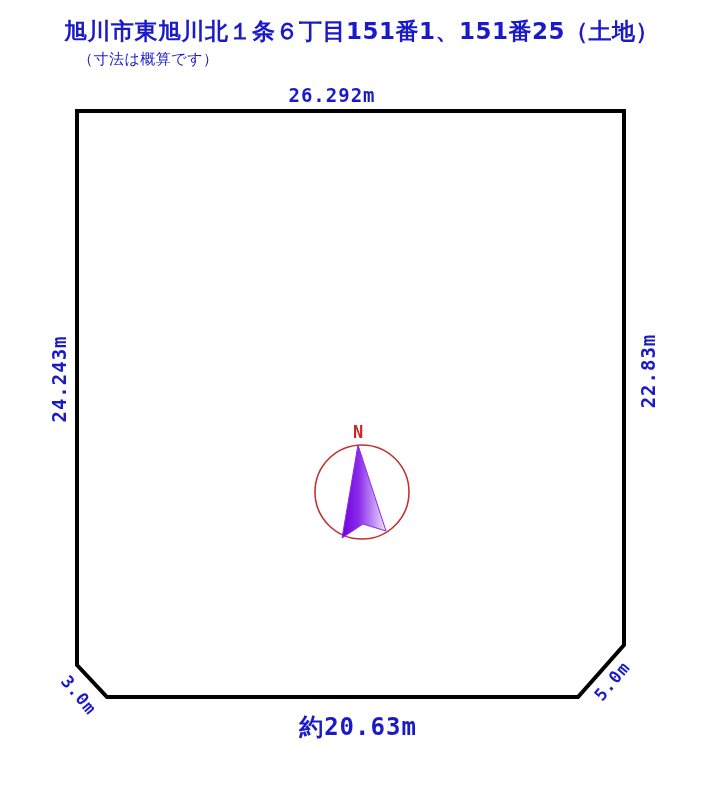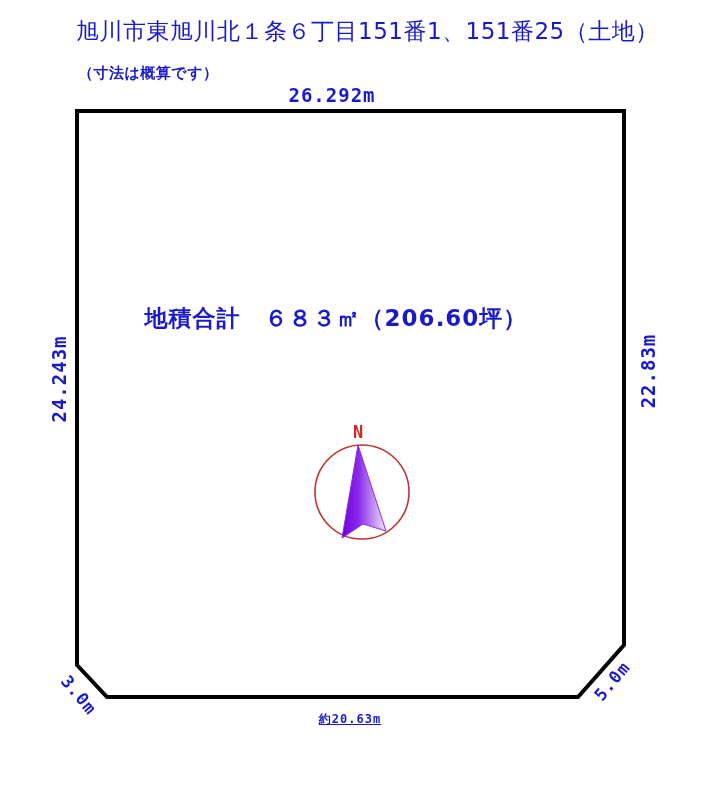--- a/index.html
+++ b/index.html
@@ -7,48 +7,47 @@
     position: relative;
     width: 722px;
     height: 800px;
     background: #ffffff;
     overflow: hidden;
     font-family: "DejaVu Sans", sans-serif;
   }
   .blue { color: #1a1ac8; }
   .page-title {
     position: absolute;
-    left: 76px;
+    left: 64px;
     top: 16px;
     font-size: 23px;
-    font-weight: normal;
+    font-weight: bold;
     letter-spacing: 0.5px;
     white-space: nowrap;
   }
   .page-subtitle {
     position: absolute;
     left: 78px;
     top: 50px;
     font-size: 15px;
-    font-weight: bold;
+    font-weight: normal;
     letter-spacing: 0.5px;
     white-space: nowrap;
-    margin-top: 14px;
   }
   .dim-label {
     position: absolute;
     font-family: "DejaVu Sans Mono", monospace;
     font-weight: bold;
     font-size: 19px;
     letter-spacing: 1px;
     color: #1a1ac8;
     white-space: nowrap;
   }
   .dim-top    { left: 332px; top: 84px;  transform: translateX(-50%); text-align: center; }
-  .dim-bottom { left: 350px; top: 711px; transform: translateX(-50%); font-size: 12px; text-decoration: underline; }
+  .dim-bottom { left: 358px; top: 711px; transform: translateX(-50%); font-size: 24px; }
   .dim-left   { left: 59px;  top: 379px; transform: translate(-50%,-50%) rotate(-90deg); }
   .dim-right  { left: 648px; top: 371px; transform: translate(-50%,-50%) rotate(-90deg); }
   .dim-corner-left  { left: 79px;  top: 695px; transform: translate(-50%,-50%) rotate(50deg);  font-size: 17px; }
   .dim-corner-right { left: 612px; top: 681px; transform: translate(-50%,-50%) rotate(-50deg); font-size: 17px; }
   .area-label {
     position: absolute;
     left: 336px;
     top: 318px;
     transform: translate(-50%,-50%);
     font-size: 23px;
@@ -92,17 +91,16 @@
     <polygon points="358,445 386,531 363,524 342,538" fill="url(#arrowGrad)" stroke="#8a2be2" stroke-width="1" stroke-linejoin="miter"></polygon>
   </svg>
 
   <div class="dim-label dim-top">26.292m</div>
   <div class="dim-label dim-left">24.243m</div>
   <div class="dim-label dim-right">22.83m</div>
   <div class="dim-label dim-bottom">約20.63m</div>
   <div class="dim-label dim-corner-left">3.0m</div>
   <div class="dim-label dim-corner-right">5.0m</div>
 
-  <div class="area-label blue">地積合計　６８３㎡（206.60坪）</div>
 
   <div class="north-label">N</div>
 
 </div>
 
 </body></html>

